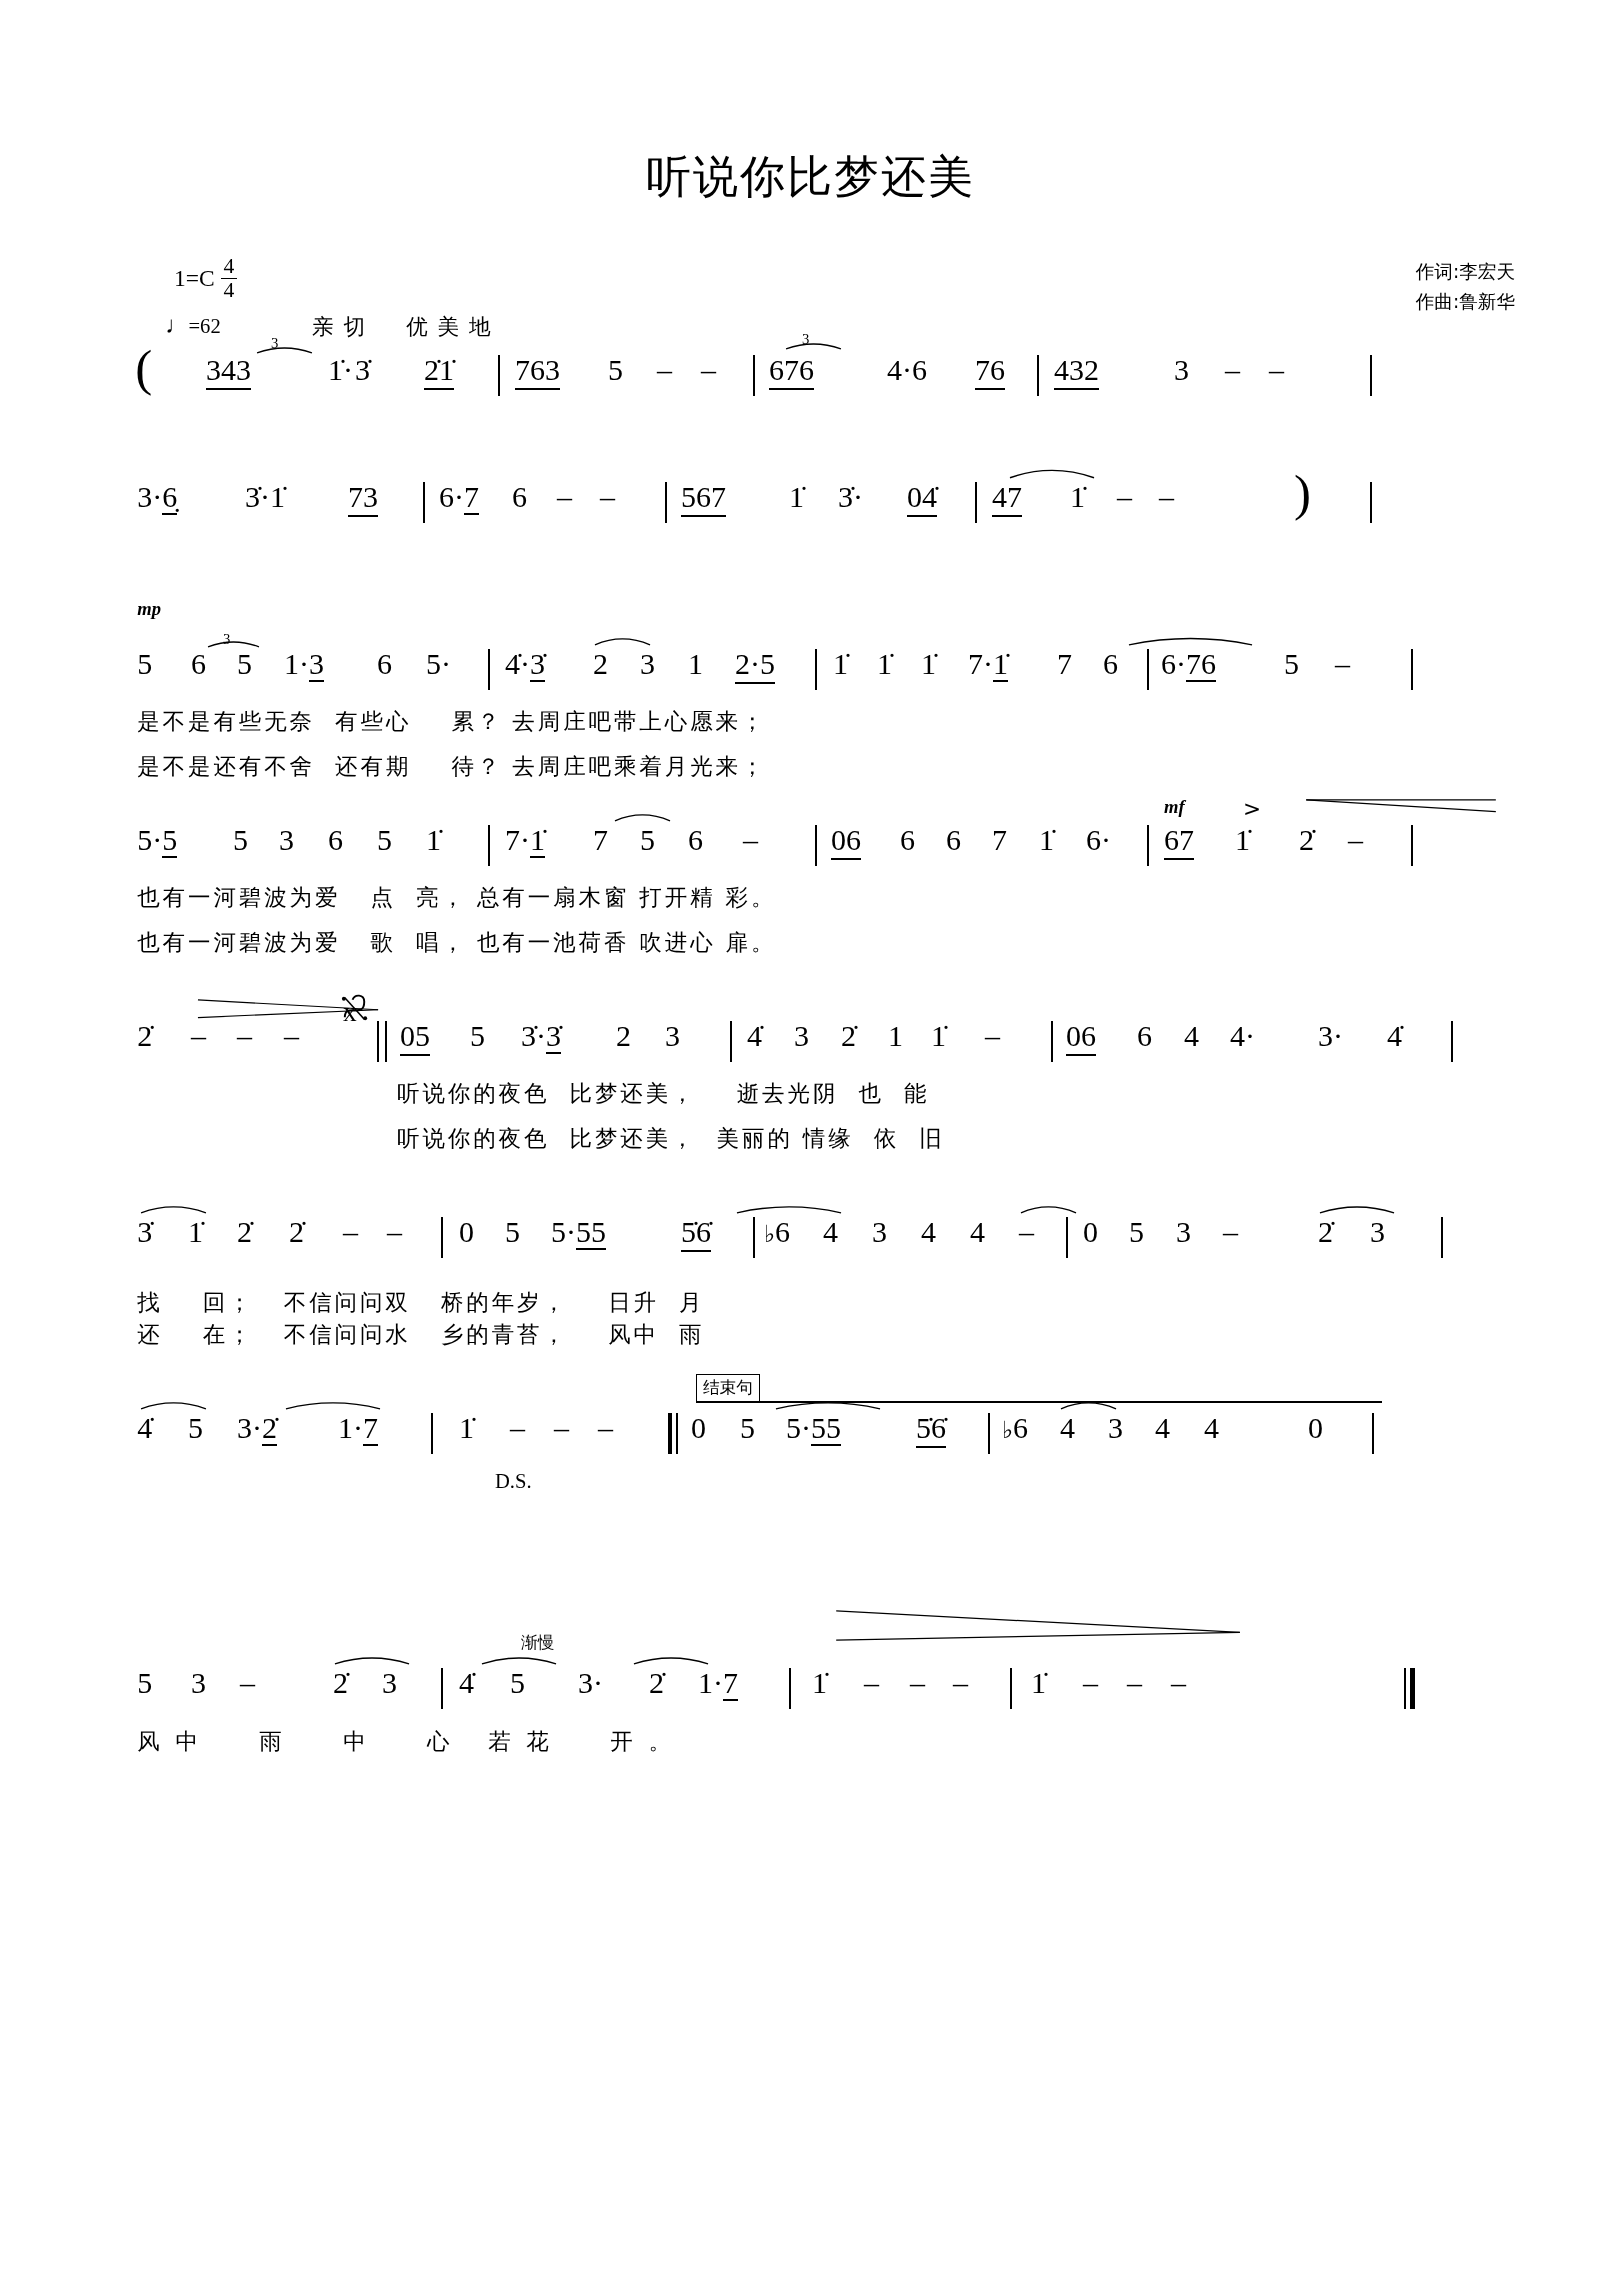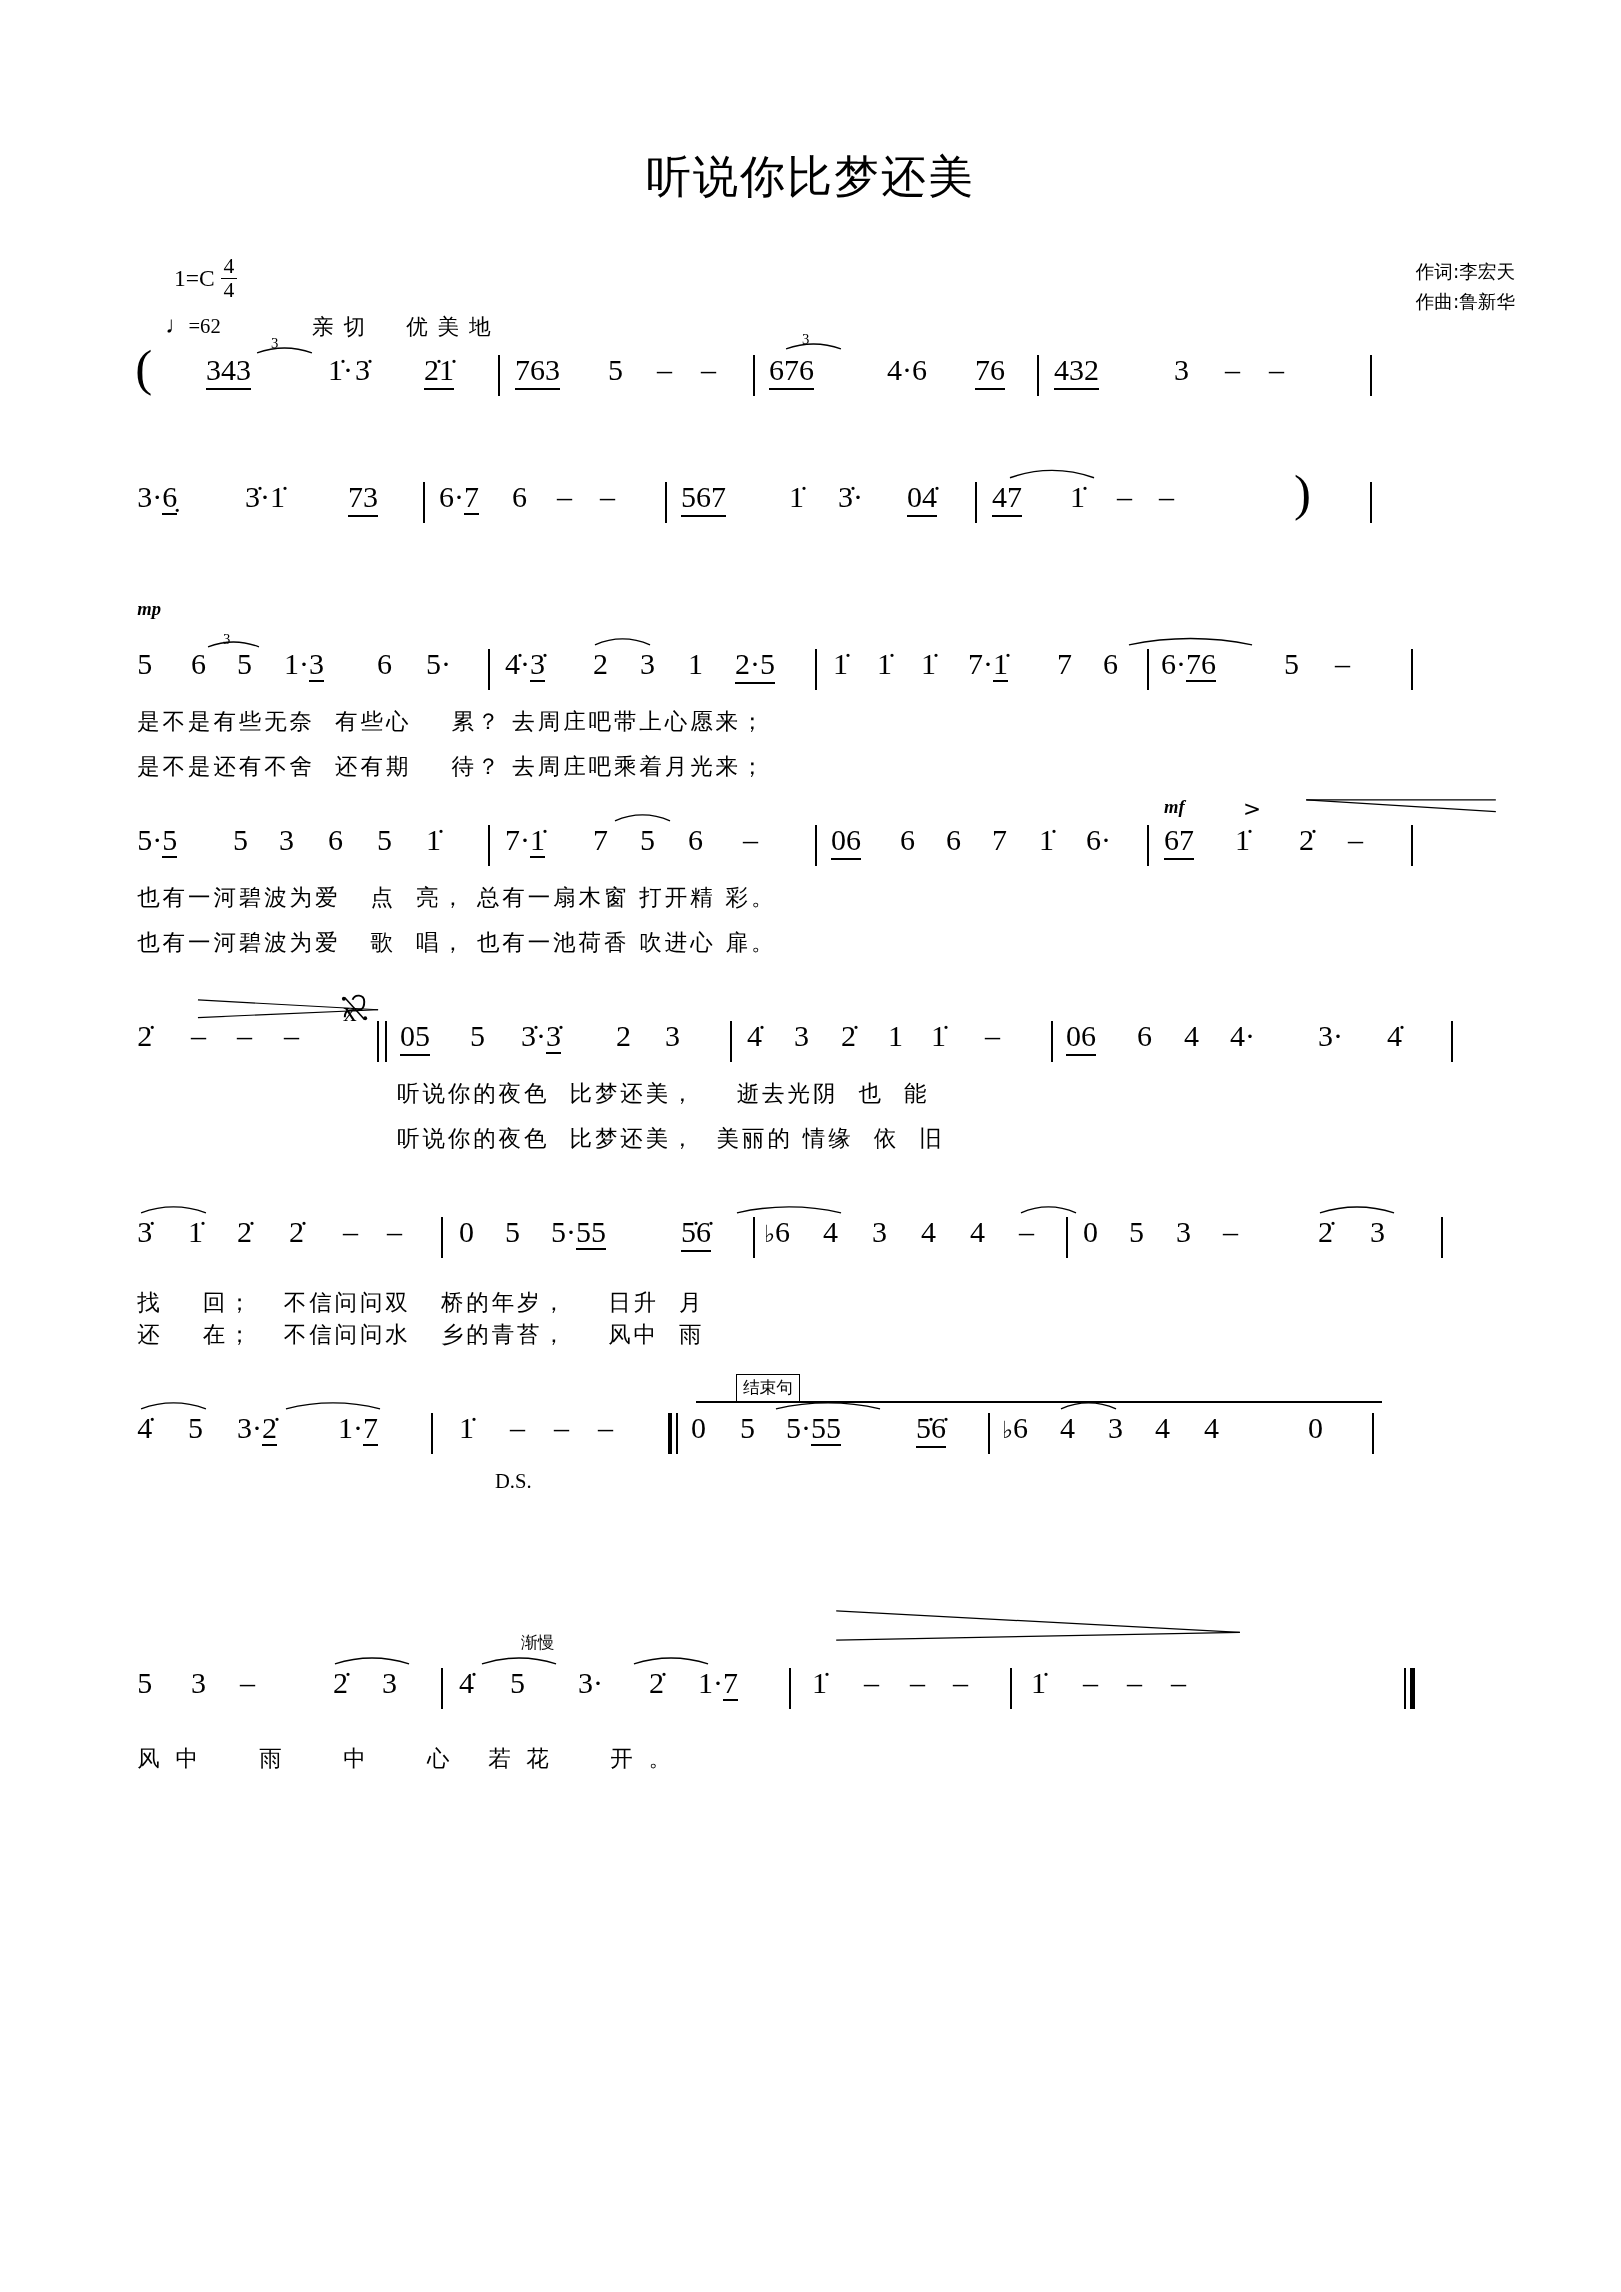--- a/index.html
+++ b/index.html
@@ -147,21 +147,20 @@
     font-family:"Liberation Serif", serif;
   }
   .segno { position:absolute; font-size:27.4px; }
   .boxlab {
     position:absolute;
     font-size:16.7px;
     font-family:"DejaVu Sans", sans-serif;
     border:1.5px solid #000;
     border-bottom:none;
     padding:1px 5.9px 2px 5.9px;
-    margin-left:40px;
   }
 </style>
 </head>
 <body>
 
 <div class="sheet">
 
   <div class="title">听说你比梦还美</div>
 
   <div class="keysig">
@@ -513,19 +512,19 @@
       <span class="tok" style="left:717px;">–</span>
       <span class="tok" style="left:763px;">–</span>
       <span class="tok" style="left:806px;">–</span>
       <span class="bar" style="left:863px;"></span>
       <span class="tok" style="left:884px;">1̇</span>
       <span class="tok" style="left:936px;">–</span>
       <span class="tok" style="left:980px;">–</span>
       <span class="tok" style="left:1024px;">–</span>
       <span class="endbar" style="left:1257px;"><i style="left:0;width:2px;"></i><i style="left:5.9px;width:4.9px;"></i></span>
     </div>
-    <div class="lyric" style="top:26px;">
+    <div class="lyric" style="top:9px;">
       <span class="tok" style="left:-9.8px; letter-spacing:15.7px;">风中  雨  中  心 若花  开。</span>
     </div>
   </div>
 
 </div>
 
 
 </body></html>

